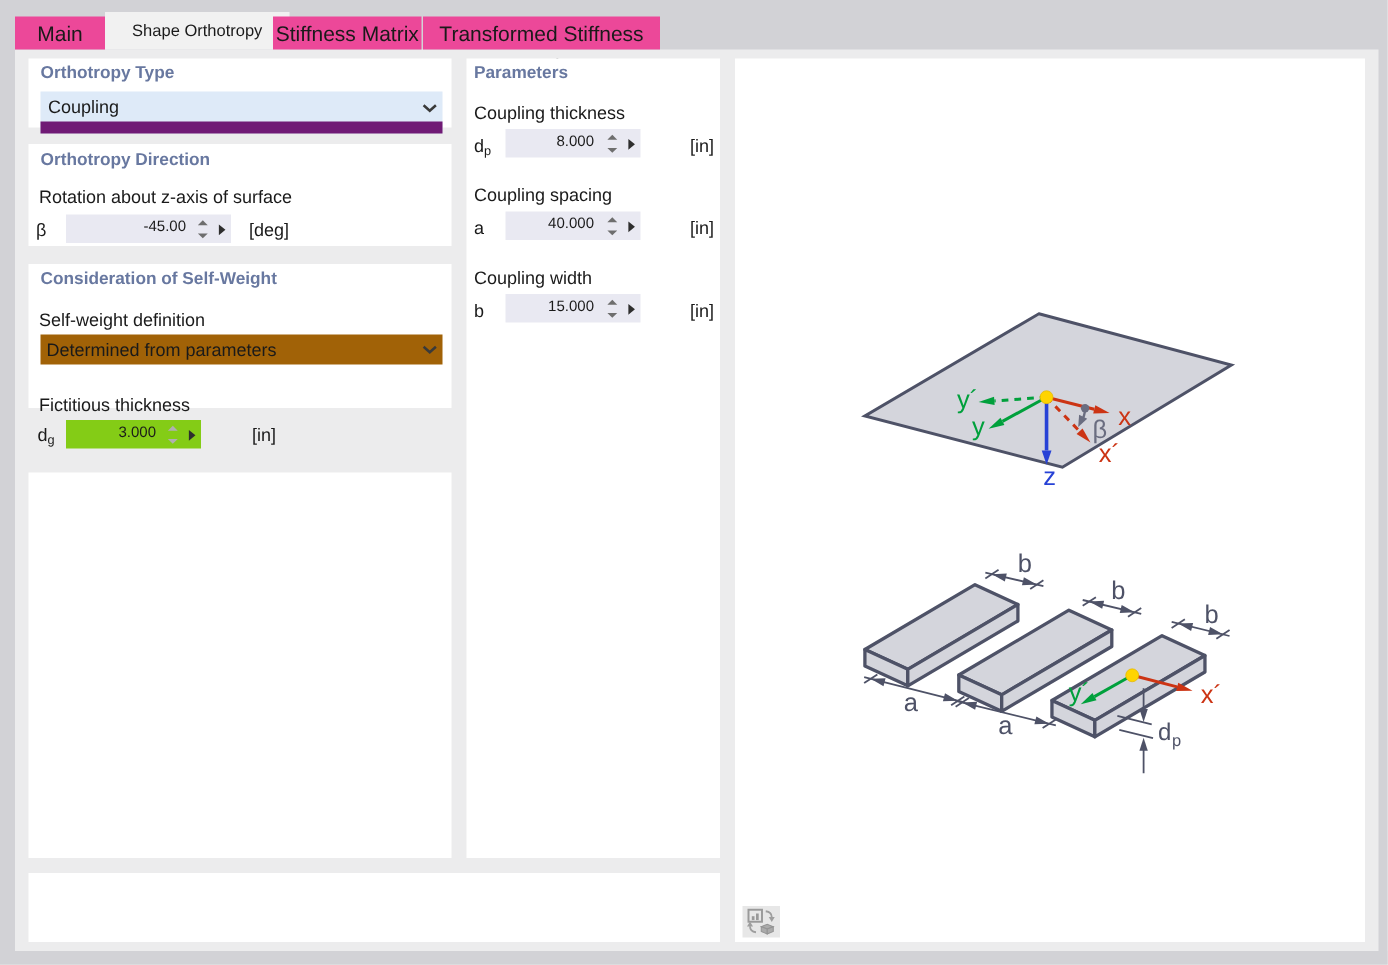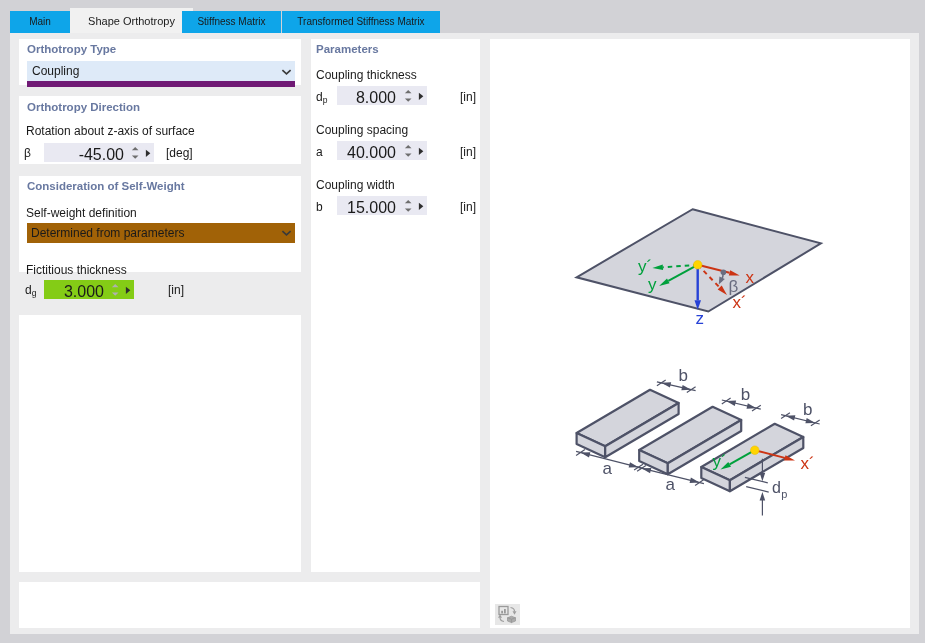--- a/index.html
+++ b/index.html
@@ -1,40 +1,40 @@
 <!DOCTYPE html>
 <html><head>
 <meta charset="utf-8">
 <style>
   html,body{margin:0;padding:0;}
   body{width:925px;height:643px;background:#d2d2d6;font-family:"Liberation Sans",sans-serif;position:relative;overflow:hidden;}
   .abs{position:absolute;}
   .panel{position:absolute;background:#ffffff;}
   .hdr{position:absolute;font-size:11.5px;font-weight:bold;color:#6878a0;white-space:nowrap;}
   .lbl{position:absolute;font-size:12px;color:#1a1a1a;white-space:nowrap;}
-  .tab{position:absolute;top:11px;height:22px;background:#0ea5e9;font-size:10px;color:#1a1a1a;text-align:center;line-height:22px;}
+  .tab{position:absolute;top:11px;height:22px;background:#ec4899;font-size:14px;color:#1a1a1a;text-align:center;line-height:22px;}
   .field{position:absolute;background:#e9e9f2;font-size:12px;color:#1a1a1a;}
-  .val{position:absolute;right:29px;top:3px;font-size:16px;}
+  .val{position:absolute;right:29px;top:3px;font-size:10px;}
   .unit{position:absolute;font-size:12px;color:#1a1a1a;margin-left:29px;}
   svg{display:block;}
   .spinsvg{position:absolute;right:0;top:0;}
 </style>
 </head>
 <body>
 
   <div class="abs" style="left:10px;top:33px;width:909px;height:601px;background:#ececed;"></div>
 
   <div class="tab" style="left:10px;width:60px;">Main</div>
   <div class="abs" style="left:70px;top:8px;width:123px;height:25px;background:#f1f1f1;font-size:11px;text-align:center;line-height:27px;color:#1a1a1a;">Shape Orthotropy</div>
   <div class="tab" style="left:182px;width:99px;">Stiffness Matrix</div>
   <div class="tab" style="left:282px;width:158px;">Transformed Stiffness Matrix</div>
 
   <div class="panel" style="left:19px;top:39px;width:282px;height:46px;">
     <div class="hdr" style="left:8px;top:4px;">Orthotropy Type</div>
-    <div class="field" style="left:8px;top:22px;width:268px;height:20px;background:#deeaf8;border-bottom:6px solid #701a75;">
+    <div class="field" style="left:8px;top:22px;width:268px;height:20px;background:#deeaf8;border-bottom:8px solid #701a75;">
       <span style="position:absolute;left:5px;top:3px;">Coupling</span>
       <svg width="11" height="7" style="position:absolute;right:3px;top:8px;">
         <path d="M1.4 1.2 L5.5 4.8 L9.6 1.2" stroke="#3a3a3a" stroke-width="1.7" fill="none"></path>
       </svg>
     </div>
   </div>
 
   <div class="panel" style="left:19px;top:96px;width:282px;height:68px;">
     <div class="hdr" style="left:8px;top:5px;">Orthotropy Direction</div>
     <div class="lbl" style="left:7px;top:28px;">Rotation about z-axis of surface</div>

